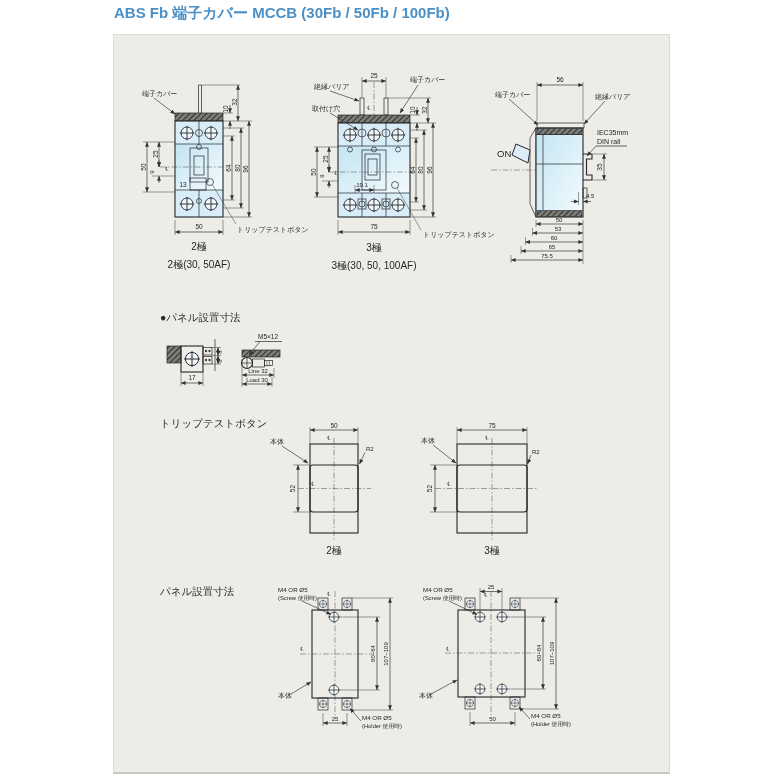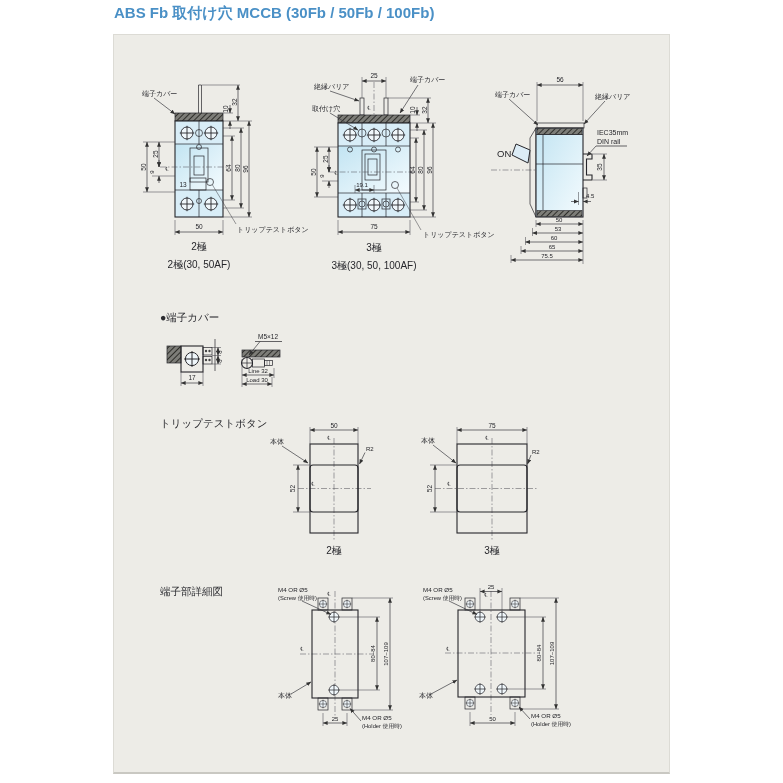--- a/index.html
+++ b/index.html
@@ -22,21 +22,21 @@
   .md{font-size:6.2px;}
   .mn{font-size:5.8px;}
   .cap{font-size:10px;text-anchor:middle;}
   .on{font-size:9.5px;}
 </style>
 </head>
 <body>
 
 <div class="page">
 
-  <div class="title">ABS Fb 取付け穴 MCCB (30Fb / 50Fb / 100Fb)</div>
+  <div class="title">ABS Fb 端子カバー MCCB (30Fb / 50Fb / 100Fb)</div>
   <div class="panel"></div>
 
   <svg width="0" height="0">
     <defs>
       <pattern id="hatch" width="4" height="4" patternUnits="userSpaceOnUse" patternTransform="rotate(45)">
         <rect width="4" height="4" fill="#7d7d78"></rect>
         <line x1="0" y1="0" x2="0" y2="4" stroke="#2e2e2a" stroke-width="2"></line>
       </pattern>
       <linearGradient id="bodyfill" x1="0" y1="0" x2="1" y2="1">
         <stop offset="0" stop-color="#c2e4f2"></stop>
@@ -268,21 +268,21 @@
     <text class="d" x="75" y="14">56</text>
     <text class="d" transform="rotate(-90 116.5 99)" x="116.5" y="99">35</text>
     <text class="d6" x="101" y="129.5" style="text-anchor:start">4.5</text>
     <text class="d6" x="74" y="153.5">50</text>
     <text class="d6" x="73" y="162.5">53</text>
     <text class="d6" x="69" y="171.5">60</text>
     <text class="d6" x="67" y="180.5">65</text>
     <text class="d6" x="62" y="189.5">75.5</text>
   </svg>
 
-  <div class="sec" style="left:160px;top:311px">●端子カバー</div>
+  <div class="sec" style="left:160px;top:311px">●パネル設置寸法</div>
   <svg style="left:155px;top:326px" width="160" height="82" viewBox="0 0 160 82">
     <g>
       <rect x="12" y="20" width="14" height="17" fill="url(#hatch)" stroke="#26262b" stroke-width="0.7"></rect>
       <rect class="ol" x="26" y="20" width="22" height="26" fill="#ffffff"></rect>
       <use href="#screwg" transform="translate(37,33) scale(1.1)"></use>
       <rect class="th" x="48" y="21.5" width="9" height="7.5" fill="#ffffff"></rect>
       <rect class="th" x="48" y="30.5" width="9" height="7.5" fill="#ffffff"></rect>
       <circle cx="51" cy="25" r="1.2" fill="#444"></circle>
       <circle cx="54.5" cy="25" r="1.2" fill="#444"></circle>
       <circle cx="51" cy="34" r="1.2" fill="#444"></circle>
@@ -365,21 +365,21 @@
     </g>
     <text class="d" x="72" y="7.5">75</text>
     <text class="d6" x="67" y="20">℄</text>
     <text class="d6" x="29" y="66">℄</text>
     <text class="d" transform="rotate(-90 12 68.5)" x="12" y="68.5">52</text>
     <text class="lbl" x="1" y="23">本体</text>
     <text class="d6" x="112" y="33.5" style="text-anchor:start">R2</text>
     <text class="cap" x="72" y="134">3極</text>
   </svg>
 
-  <div class="sec" style="left:160px;top:585px">端子部詳細図</div>
+  <div class="sec" style="left:160px;top:585px">パネル設置寸法</div>
 
   <svg style="left:262px;top:583px" width="150" height="170" viewBox="0 0 150 170">
     <line class="cl" x1="73" y1="8" x2="73" y2="133"></line>
     <line class="cl" x1="38" y1="71" x2="112" y2="71"></line>
     <rect class="ol" x="50" y="27" width="46" height="88" fill="none"></rect>
     <rect class="th" x="56" y="15" width="10" height="12" fill="none"></rect>
     <rect class="th" x="80" y="15" width="10" height="12" fill="none"></rect>
     <rect class="th" x="56" y="115" width="10" height="12" fill="none"></rect>
     <rect class="th" x="80" y="115" width="10" height="12" fill="none"></rect>
     <use href="#screwg" transform="translate(61,21) scale(0.6)"></use>

